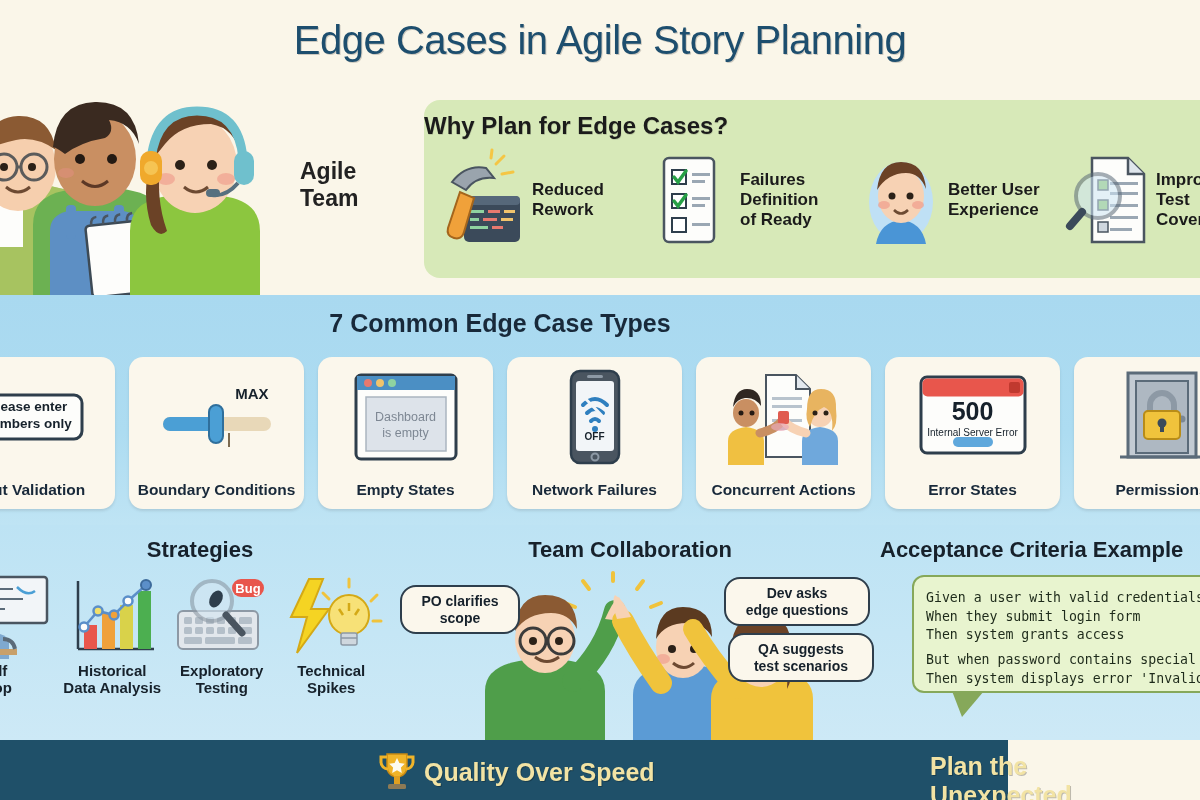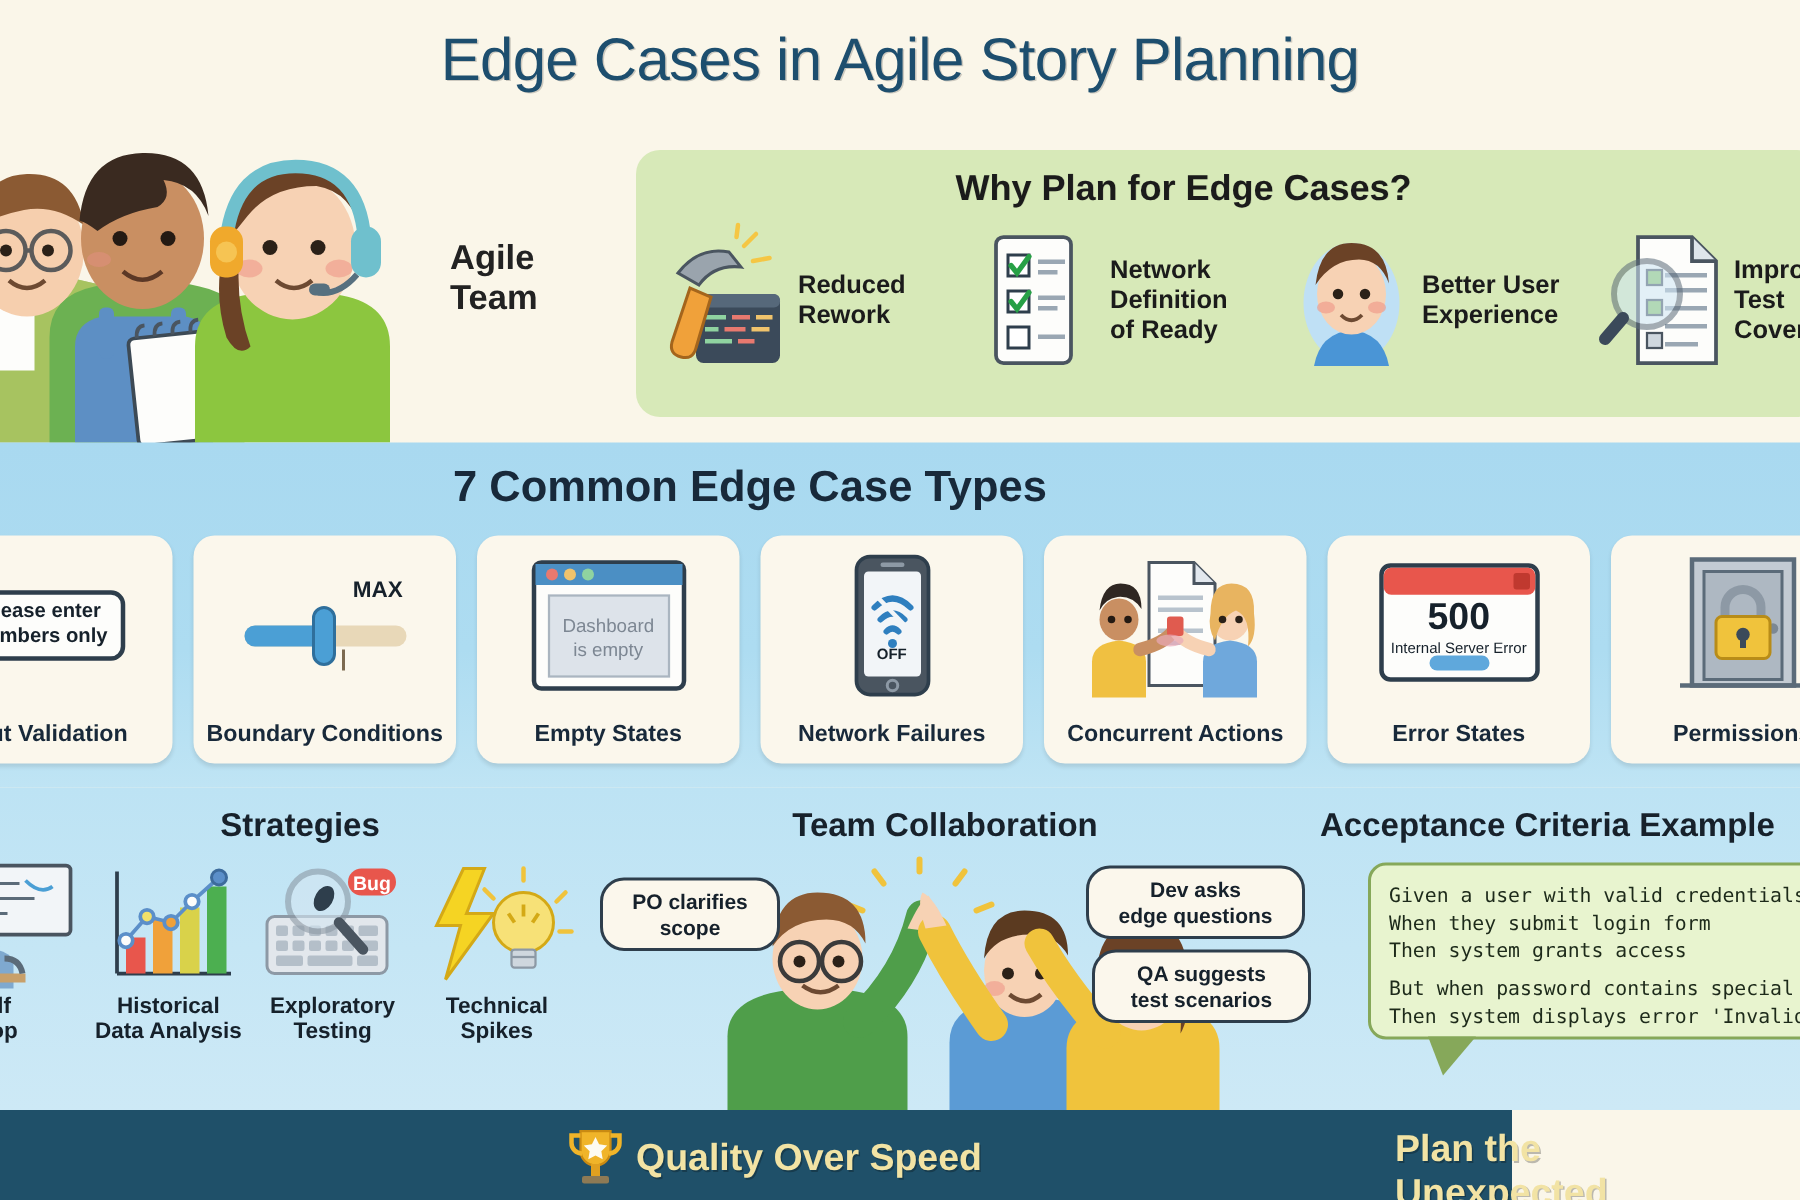--- a/index.html
+++ b/index.html
@@ -32,37 +32,37 @@
     font-size: 23px; font-weight: bold; color: #222; line-height: 1.18;
     text-align: left;
   }
 
   
   .why-panel {
     position: absolute; left: 424px; top: 100px; width: 790px; height: 178px;
     background: #d7e9b8; border-radius: 16px;
   }
   .why-title {
-    position: absolute; left: 0; top: 12px; width: 730px; text-align: center;
+    position: absolute; left: 0; top: 12px; width: 730px; text-align: left;
     font-size: 24px; font-weight: bold; color: #1b1b1b;
     text-shadow: .5px .5px 0 rgba(0,0,0,.12);
   }
   .why-items { position: absolute; left: 22px; top: 52px; display: flex; gap: 16px; }
   .why-item { display: flex; align-items: center; gap: 8px; width: 192px; }
   .why-icon { width: 78px; height: 96px; position: relative; flex: none; }
   .why-text { font-size: 17px; font-weight: bold; color: #1b1b1b; line-height: 1.18; }
 
   
   .blue-band {
     position: absolute; left: 0; top: 295px; width: 1200px; height: 230px;
     background: linear-gradient(180deg,#a9d9f0 0%, #addcf1 60%, #bfe4f4 100%);
   }
   .types-title {
     position: absolute; left: 0; top: 14px; width: 1000px; text-align: center;
-    font-size: 29px; font-weight: bold; color: #18293a;
+    font-size: 25px; font-weight: bold; color: #18293a;
   }
   .cards-row {
     position: absolute; left: -60px; top: 62px; width: 1320px; height: 152px;
     display: flex; gap: 14px;
   }
   .type-card {
     width: 175px; height: 152px; background: #fbf7ec;
     border-radius: 14px; box-shadow: 0 2px 3px rgba(0,0,0,.10);
     position: relative; flex: none;
     display: flex; flex-direction: column; align-items: center; justify-content: flex-start;
@@ -255,21 +255,21 @@
                 <rect x="38" y="28" width="13" height="3" fill="#9aa7b3"></rect>
               <rect x="18" y="42" width="14" height="14" fill="#fff" stroke="#2e3e4c" stroke-width="2"></rect>
               <path d="M20 49 l4 5 l8 -11" fill="none" stroke="#27a046" stroke-width="3.5" stroke-linecap="round"></path>
               <rect x="38" y="45" width="18" height="3" fill="#9aa7b3"></rect>
                 <rect x="38" y="52" width="13" height="3" fill="#9aa7b3"></rect>
               <rect x="18" y="66" width="14" height="14" fill="#fff" stroke="#2e3e4c" stroke-width="2"></rect>
               <rect x="38" y="71" width="18" height="3" fill="#9aa7b3"></rect>
             </svg>
           </div>
           <div class="why-text">
-            <div>Network</div>
+            <div>Failures</div>
             <div>Definition</div>
             <div>of Ready</div>
           </div>
         </div>
 
         <div class="why-item">
           <div class="why-icon">
             <svg width="78" height="96" viewBox="0 0 78 96">
               <ellipse cx="39" cy="50" rx="32" ry="40" fill="#bfe0f5"></ellipse>
               <path d="M14 92 q4-22 25-24 q21 2 25 24 Z" fill="#4a95d6"></path>

